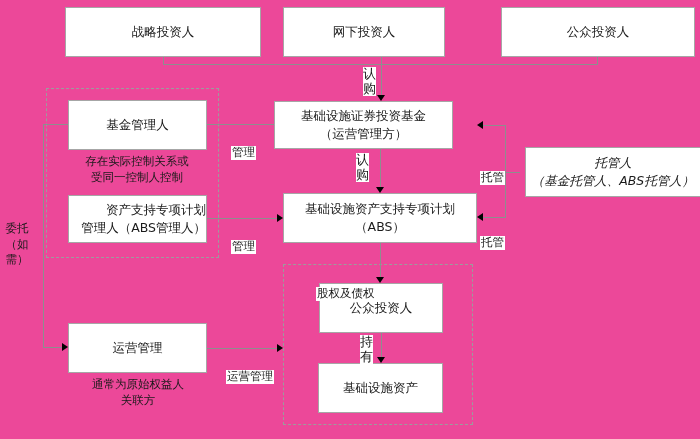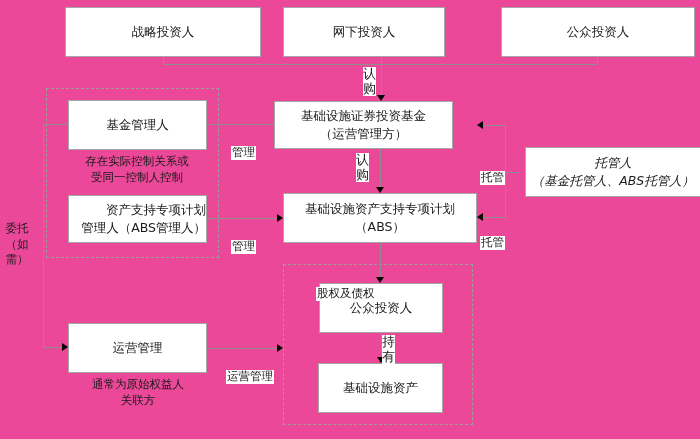--- a/index.html
+++ b/index.html
@@ -139,21 +139,21 @@
     <span>运营管理</span>
   </div>
 
   <div class="vlbl" style="left:363px; top:67px;">认购</div>
   <div class="lbl" style="left:231px; top:106px;">管理</div>
   <div class="lbl" style="left:231px; top:200px;">管理</div>
   <div class="vlbl" style="left:356px; top:153px;">认购</div>
   <div class="lbl" style="left:480px; top:131px;">托管</div>
   <div class="lbl" style="left:480px; top:196px;">托管</div>
   <div class="lbl" style="left:316px; top:247px;">股权及债权</div>
-  <div class="vlbl" style="left:382px; top:335px;">持有</div>
+  <div class="vlbl" style="left:360px; top:335px;">持有</div>
   <div class="lbl" style="left:226px; top:330px;">运营管理</div>
 
   <div class="note" style="left:0px; top:221px; width:34px;">
     <div>委托</div>
     <div>（如需）</div>
   </div>
 
   <div class="note" style="left:78px; top:154px; width:118px;">
     <div>存在实际控制关系或</div>
     <div>受同一控制人控制</div>

